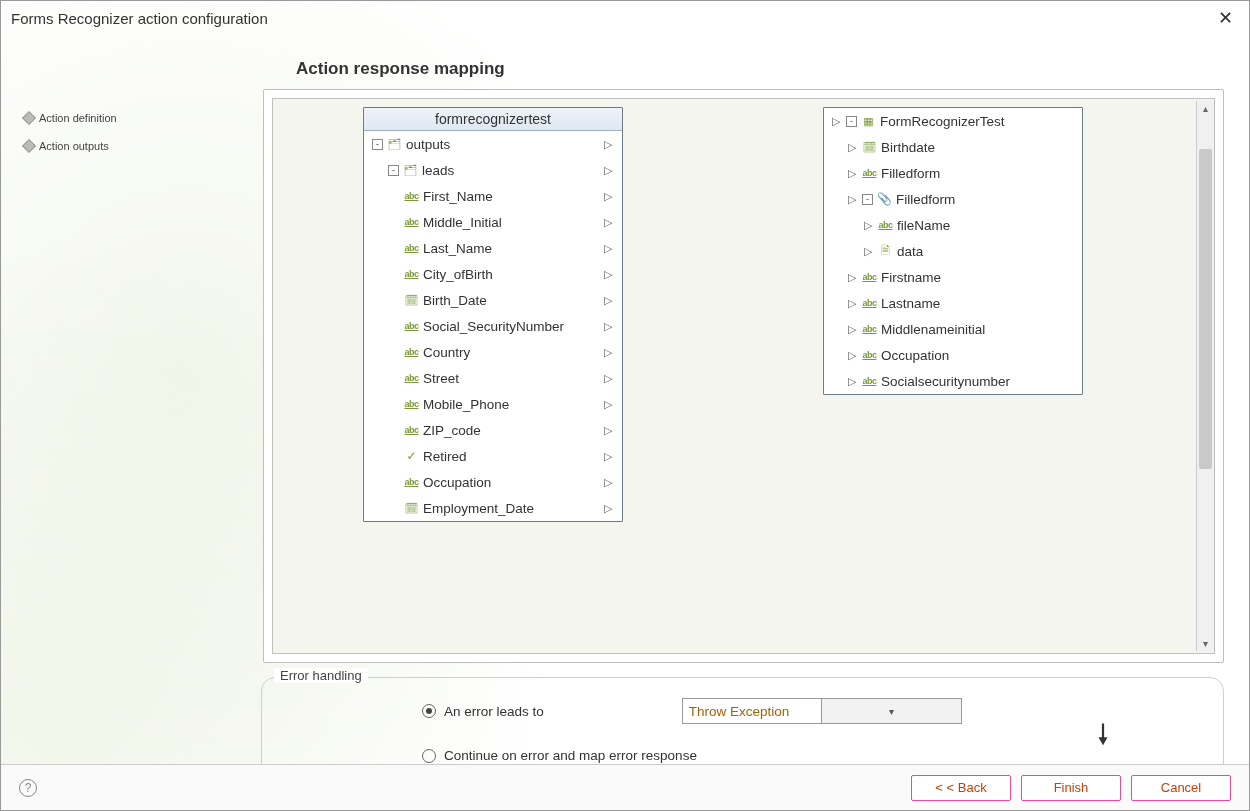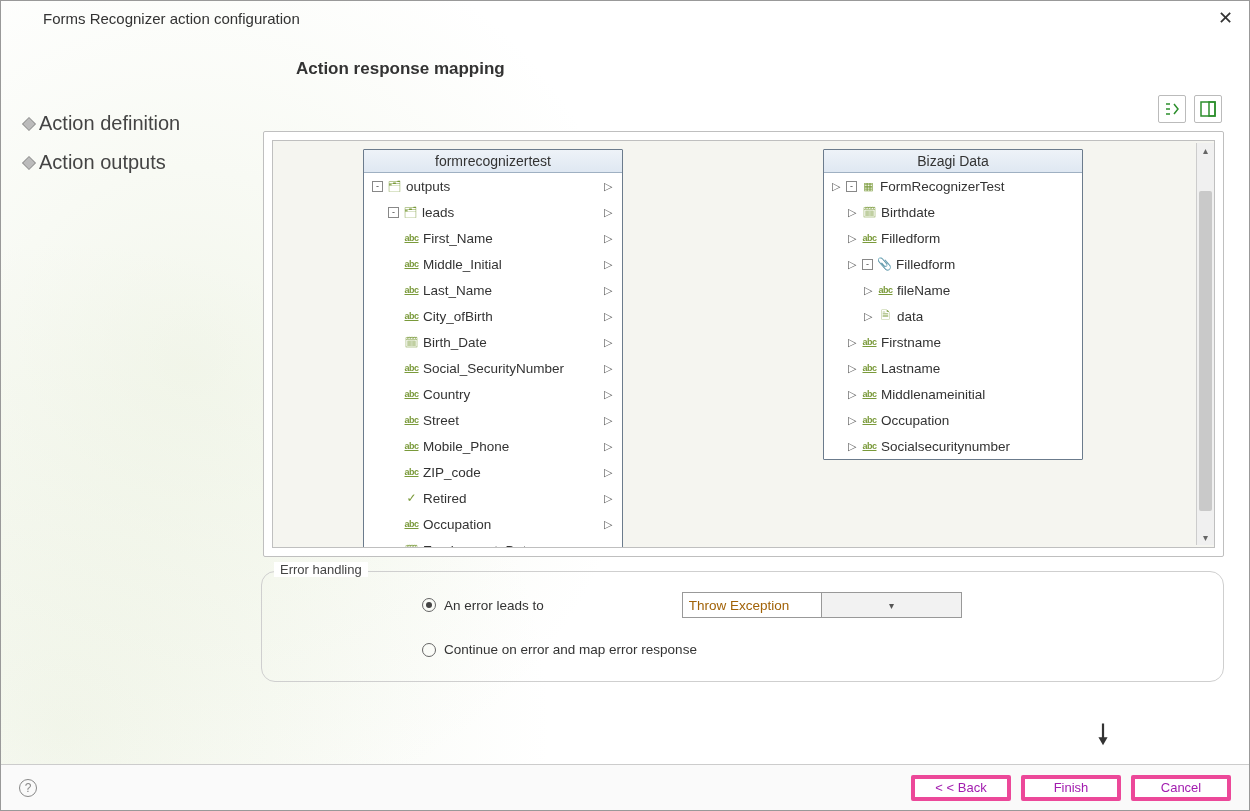--- a/index.html
+++ b/index.html
@@ -2,34 +2,34 @@
 <html><head>
 <meta charset="utf-8">
 <style>
   * { box-sizing: border-box; font-family: "Segoe UI", Tahoma, sans-serif; }
   html,body { margin:0; padding:0; height:100%; }
   body { background:#fff; width:1250px; height:811px; border:1px solid #999; position:relative; overflow:hidden;
          background-image:
            radial-gradient(circle at 15% 45%, rgba(220,230,200,.35), transparent 40%),
            radial-gradient(circle at 5% 90%, rgba(220,230,200,.35), transparent 35%);
   }
-  .titlebar { display:flex; align-items:center; justify-content:space-between; padding:4px 10px 8px 10px;margin-left:32px; }
+  .titlebar { display:flex; align-items:center; justify-content:space-between; padding:4px 10px 8px 10px; }
   .titlebar .title { font-size:15px; color:#333; }
   .close-x { font-size:18px; color:#333; cursor:pointer; padding:2px 6px; }
   .content { display:flex; height:calc(100% - 80px); }
   .sidebar { width:260px; padding:65px 0 0 20px; }
-  .side-item { display:flex; align-items:center; gap:6px; font-size:20px; color:#444; padding:8px 4px; cursor:pointer; }
+  .side-item { display:flex; align-items:center; gap:6px; font-size:11px; color:#444; padding:8px 4px; cursor:pointer; }
   .side-item .diamond { width:8px;height:8px;background:#bbb;transform:rotate(45deg);outline:1px solid #888; }
   .main { flex:1; padding:0 25px 0 0; display:flex; flex-direction:column; }
   .main h2 { margin:20px 0 10px 35px; font-size:17px; font-weight:700; color:#333; }
   .mapping-wrap { border:1px solid #bfbfbf; border-radius:2px; background:#fff; padding:8px; position:relative; margin-left:2px; }
   .tb-icons { position:absolute; top:-42px; right:2px; display:flex; gap:8px; }
   .tb-icon { width:28px;height:28px;border:1px solid #bbb;border-radius:2px;background:#fff;display:flex;align-items:center;justify-content:center;cursor:pointer;}
   .tb-icon svg { width:16px;height:16px; stroke:#2c8e2c; fill:none; stroke-width:1.5; }
-  .canvas { position:relative; height:408px; border:1px solid #bfbfbf; background:#f5f5f0; overflow:hidden; }
+  .canvas { position:relative; height:556px; border:1px solid #bfbfbf; background:#f5f5f0; overflow:hidden; }
   .scroll-v { position:absolute; right:0; top:2px; bottom:2px; width:18px; background:#f0f0f0; border-left:1px solid #ccc;}
   .scroll-v .arrow{font-size:10px;color:#666;text-align:center;display:block;}
   .scroll-v .thumb{ position:absolute; left:2px; right:2px; top:48px; height:320px; background:#c9c9c9; border-radius:2px;}
   .panel { position:absolute; background:#fff; border:1px solid #6b7b8c; border-radius:1px; font-size:13.5px; }
   .panel .phead { background:linear-gradient(#eef3f8,#dfe8f2); border-bottom:1px solid #9fb0c2; text-align:center; font-weight:400; color:#333; padding:3px 0; font-size:14px;}
   .row { display:flex; align-items:center; height:26px; padding:0 6px 0 6px; position:relative;}
   .row .port-l,.row .port-r { width:12px; color:#555; font-size:11px; }
   .row .port-l { margin-right:2px;}
   .row .port-r { margin-left:auto; }
   .row .lbl { color:#333; }
@@ -40,21 +40,21 @@
   .error-wrap .legend { position:absolute; top:-10px; left:12px; background:#fff; padding:0 6px; font-size:13px; color:#444;}
   .radio-row { display:flex; align-items:center; gap:8px; margin:6px 0; font-size:13.5px; color:#333;}
   .radio { width:14px;height:14px;border:1px solid #666;border-radius:50%;display:inline-flex;align-items:center;justify-content:center;}
   .radio.checked::after{content:"";width:6px;height:6px;background:#444;border-radius:50%;}
   .combo { display:inline-flex; align-items:center; border:1px solid #999; height:26px; width:280px; background:#fff; margin-left:130px;}
   .combo span { flex:1; padding:0 6px; font-size:13.5px; color:#a16207;}
   .combo .btn { width:22px;height:24px;border-left:1px solid #999;background:#f2f2f2;display:flex;align-items:center;justify-content:center;font-size:10px;color:#555;}
   .footer { position:absolute; left:0; right:0; bottom:0; height:46px; border-top:1px solid #ccc; background:#fafafa; display:flex; align-items:center; padding:0 18px;}
   .help-ico { width:18px;height:18px;border:1.5px solid #888;border-radius:50%;color:#888;font-size:12px;display:flex;align-items:center;justify-content:center;cursor:pointer;}
   .footer .btns { margin-left:auto; display:flex; gap:10px;}
-  .footer button { width:100px; height:26px; border:4px solid #ec4899; background:#fff; font-size:13px; color:#a21caf; cursor:pointer; border-radius:2px;}
+  .footer button { width:100px; height:26px; border:1px solid #ec4899; background:#fff; font-size:13px; color:#c2410c; cursor:pointer; border-radius:2px;}
   .arrow-annot { position:absolute; right:140px; bottom:48px; font-size:28px; color:#333; pointer-events:none;}
   
   .ic-abc { font-size:9px; color:#7a9a3a; font-weight:bold; letter-spacing:-0.5px; text-decoration:underline;}
   .ic-date { color:#7a9a3a; font-size:11px;}
   .ic-check { color:#7a9a3a; font-size:12px;}
   .ic-entity { color:#7a9a3a; font-size:11px;}
   .ic-clip { color:#666; font-size:12px;}
   .ic-doc { color:#7a9a3a;font-size:11px;}
 </style>
 </head>
@@ -206,21 +206,20 @@
                 <span class="ico">
                   <span class="ic-date">🗓</span>
                 </span>
                 <span class="lbl">Employment_Date</span>
                 <span class="port-r">▷</span>
               </div>
             </div>
         </div>
 
         <div class="panel" id="rightPanel" style="left:550px; top:8px; width:260px;">
-          <div class="phead">Bizagi Data</div>
           <div id="rightRows">
               <div class="row" style="padding-left:8px">
                 <span class="port-l">▷</span>
                 <span class="exp">-</span>
                 <span class="ico">
                   <span class="ic-entity">▦</span>
                 </span>
                 <span class="lbl">FormRecognizerTest</span>
               </div>
               <div class="row" style="padding-left:24px">

